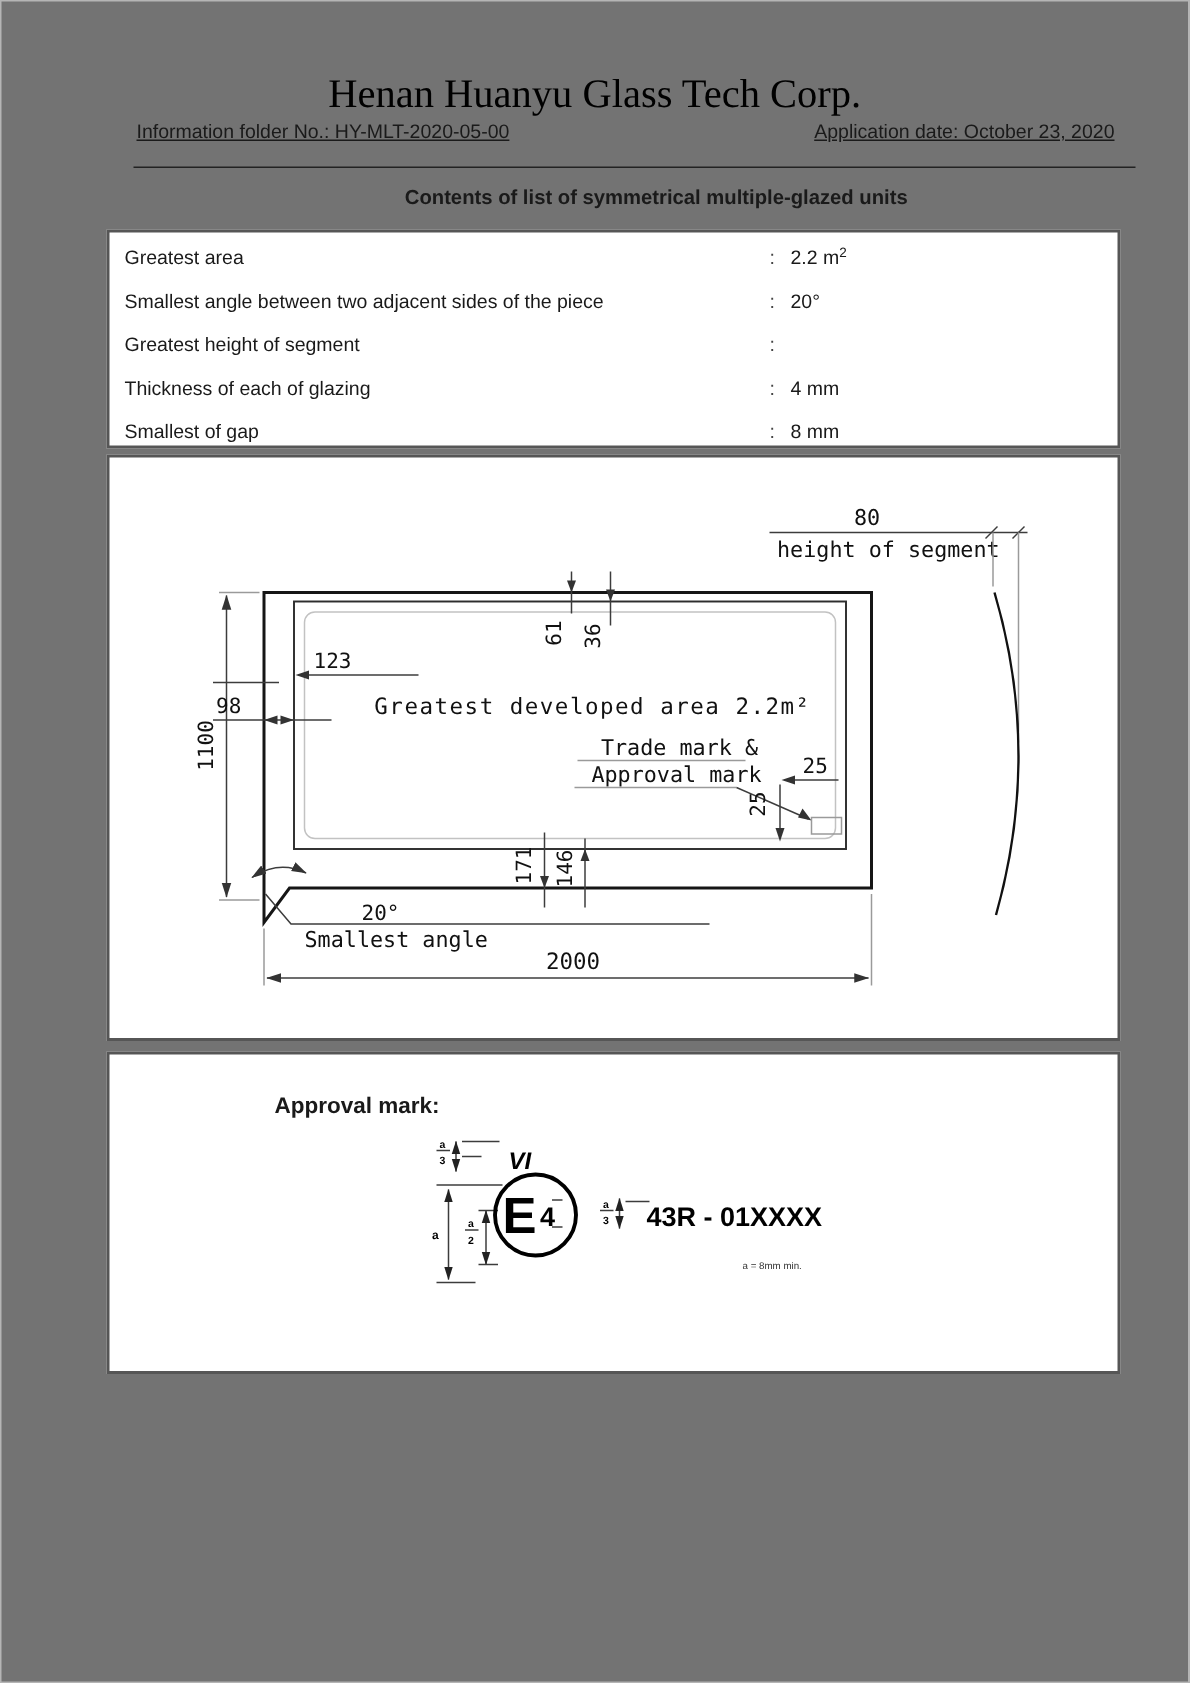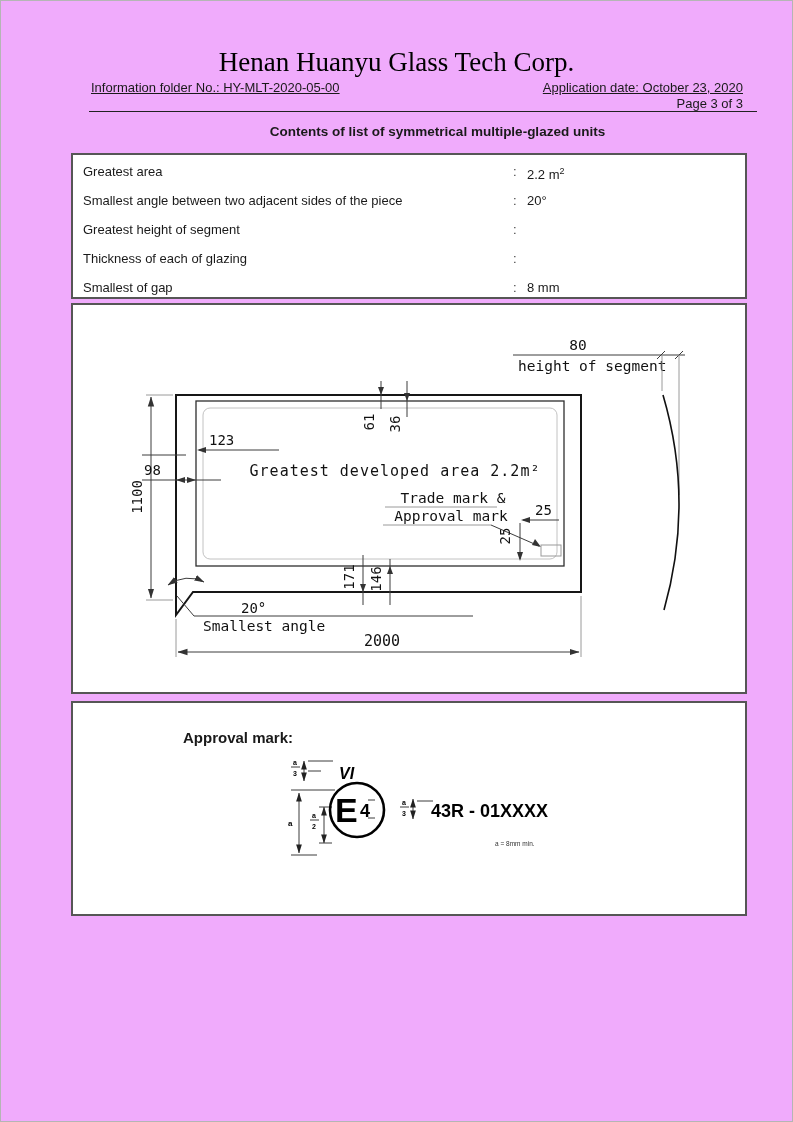--- a/index.html
+++ b/index.html
@@ -1,33 +1,33 @@
 <!DOCTYPE html>
 <html><head>
 <meta charset="utf-8">
 <style>
   html,body{margin:0;padding:0;background:#e8e8e8;}
   .page{
-    position:relative;width:793px;height:1122px;background:#f0abfc;
+    position:relative;width:793px;height:1122px;background:#737373;
     border:1px solid #b5b5b5;box-sizing:border-box;overflow:hidden;
     font-family:"Liberation Sans", sans-serif;color:#1a1a1a;
   }
   .company-title{
     position:absolute;top:46px;left:0;width:100%;text-align:center;
     font-family:"Liberation Serif", serif;font-size:27px;color:#000;
   }
   .hdr-row{position:absolute;top:79px;left:90px;width:652px;display:flex;justify-content:space-between;font-size:13px;text-decoration:underline;}
   .page-num{position:absolute;top:95px;left:90px;width:652px;text-align:right;font-size:13px;}
   .hdr-rule{position:absolute;top:110px;left:88px;width:668px;height:0;border-top:1.5px solid #222;}
   .section-title{position:absolute;top:123px;left:0;width:100%;text-align:center;font-size:13.5px;font-weight:bold;padding-left:41px;}
   .box{position:absolute;left:70px;width:676px;border:2px solid #565656;box-sizing:border-box;background:#fff;}
   .spec-box{top:152px;height:146px;padding-top:2px;}
   .draw-box{top:302px;height:391px;}
   .approval-box{top:700px;height:215px;padding-left:32px;}
-  .spec-row{display:flex;height:29px;line-height:29px;font-size:13px;}
+  .spec-row{display:flex;height:29px;line-height:29px;font-size:13px;align-items:flex-end;}
   .spec-label{padding-left:10px;width:430px;}
   .spec-colon{width:14px;color:#444;}
   .spec-value{flex:1;}
   .spec-value sup{font-size:9px;}
   .approval-heading{position:absolute;left:110px;top:26px;font-size:15px;font-weight:bold;}
   svg{position:absolute;left:0;top:0;}
   .cad{font-family:"DejaVu Sans Mono", monospace;fill:#111;}
   .dimline{stroke:#3c3c3c;stroke-width:1;fill:none;}
   .thinline{stroke:#9a9a9a;stroke-width:1;fill:none;}
   .outline{stroke:#161616;stroke-width:2;fill:none;}
@@ -40,21 +40,20 @@
 <body>
 
 <div class="page">
 
   <div class="company-title">Henan Huanyu Glass Tech Corp.</div>
 
   <div class="hdr-row">
     <span>Information folder No.: HY-MLT-2020-05-00</span>
     <span>Application date: October 23, 2020</span>
   </div>
-  <div class="page-num">Page 3 of 3</div>
   <div class="hdr-rule"></div>
 
   <div class="section-title">Contents of list of symmetrical multiple-glazed units</div>
 
   <div class="box spec-box">
     <div class="spec-row">
       <span class="spec-label">Greatest area</span>
       <span class="spec-colon">:</span>
       <span class="spec-value"><span>2.2 m</span><sup>2</sup></span>
     </div>
@@ -63,20 +62,21 @@
       <span class="spec-colon">:</span>
       <span class="spec-value">20°</span>
     </div>
     <div class="spec-row">
       <span class="spec-label">Greatest height of segment</span>
       <span class="spec-colon">:</span>
     </div>
     <div class="spec-row">
       <span class="spec-label">Thickness of each of glazing</span>
       <span class="spec-colon">:</span>
+      <span class="spec-value">4 mm</span>
     </div>
     <div class="spec-row">
       <span class="spec-label">Smallest of gap</span>
       <span class="spec-colon">:</span>
       <span class="spec-value">8 mm</span>
     </div>
   </div>
 
   <div class="box draw-box">
     <svg width="672" height="387" viewBox="0 0 672 387">

